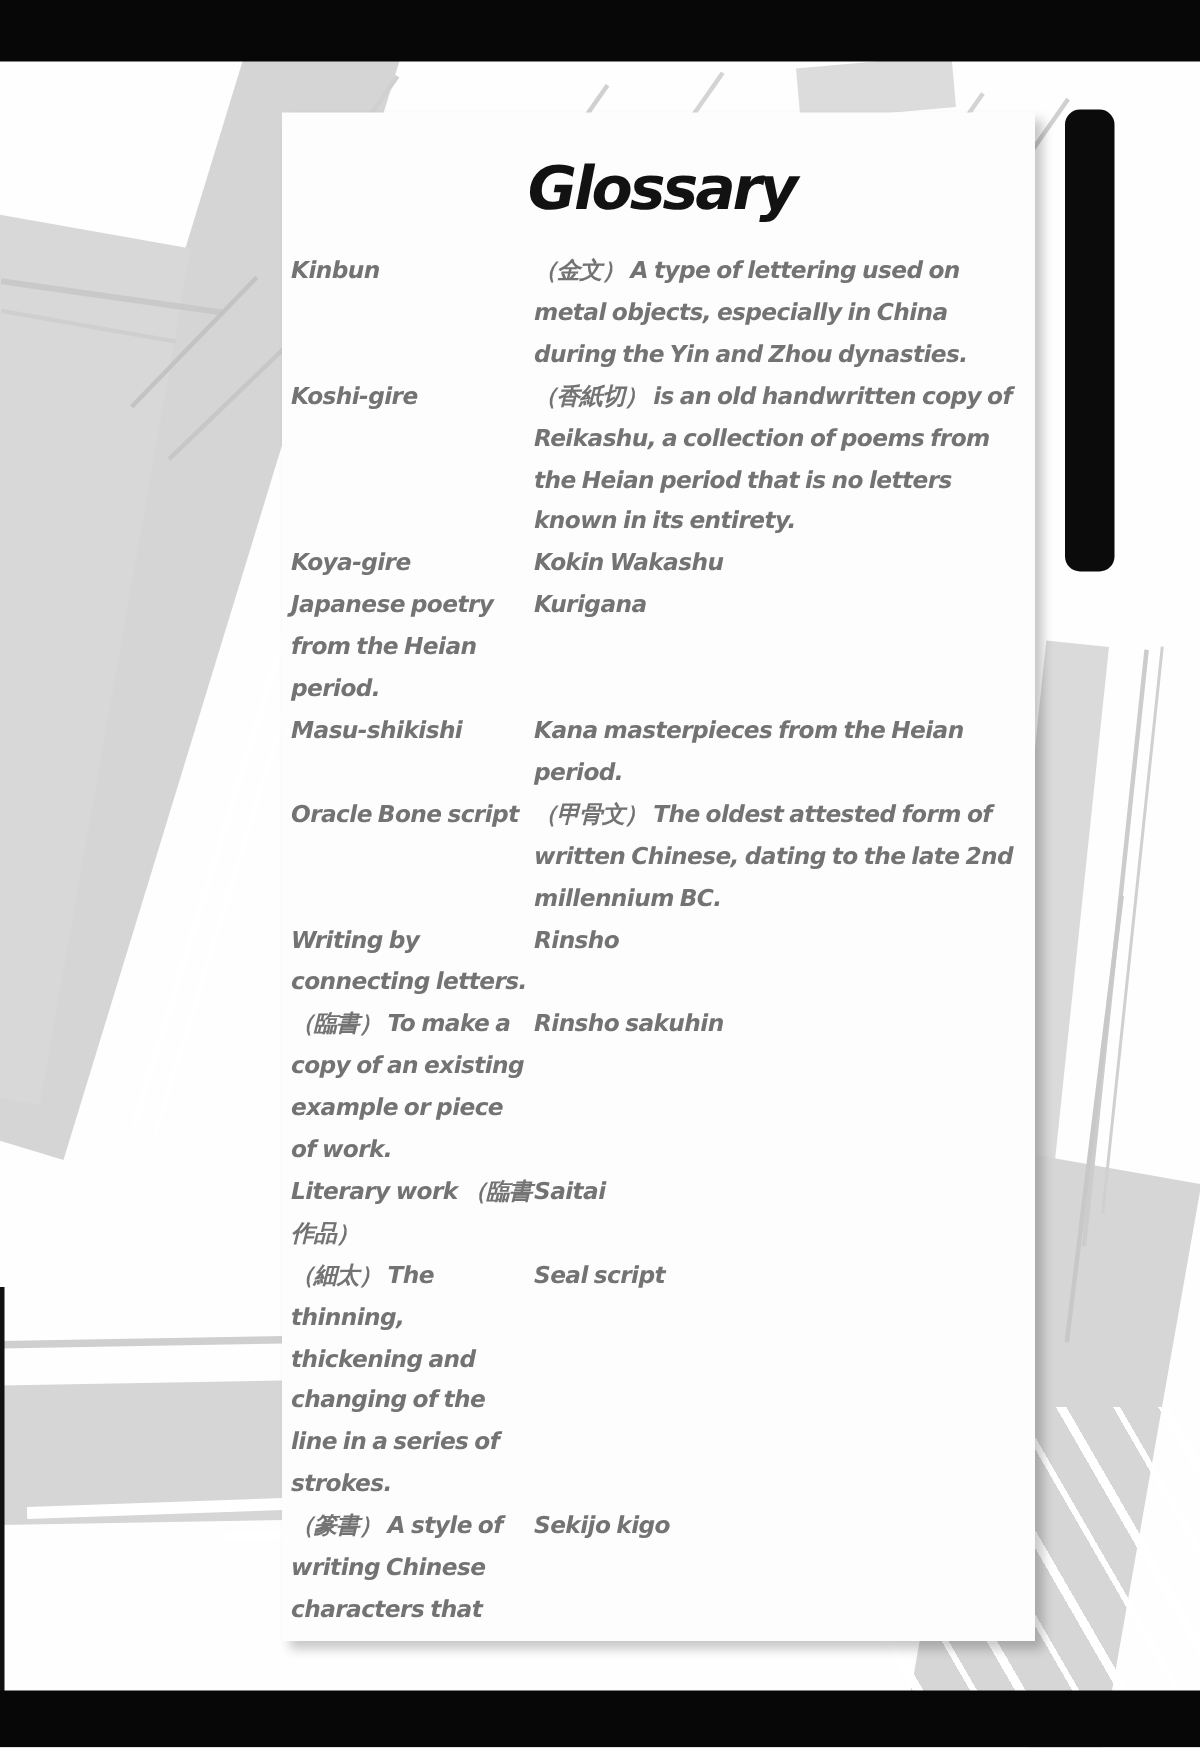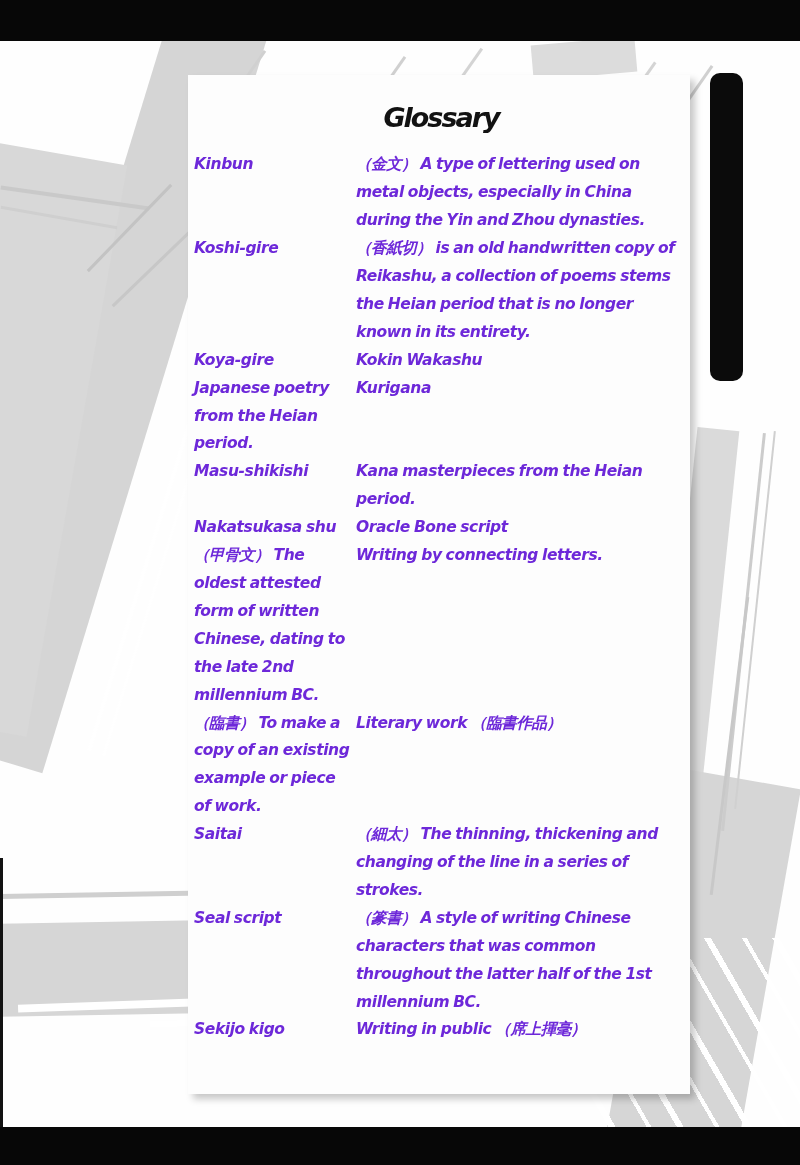--- a/index.html
+++ b/index.html
@@ -37,25 +37,25 @@
   .bs-j {left:0;top:858px;width:3px;height:270px;background:#121212;}
   
   .top-bar{position:absolute;left:0;top:0;width:800px;height:41px;background:#070707;z-index:3;}
   .bottom-bar{position:absolute;left:0;top:1127px;width:800px;height:38px;background:#070707;z-index:3;}
   .black-tab{position:absolute;left:710px;top:73px;width:33px;height:308px;background:#0b0b0b;
              border-radius:10px;z-index:3;}
   
   .panel{position:absolute;left:188px;top:75px;width:502px;height:1019px;background:#fdfdfd;
          box-shadow:5px 5px 7px rgba(0,0,0,0.22);z-index:2;box-sizing:border-box;
          padding:27px 2px 0 6px;overflow:hidden;}
-  .title{margin:0 0 17px 0;text-align:center;font-size:27px;font-weight:bold;font-style:italic;
+  .title{margin:0 0 17px 0;text-align:center;font-size:40px;font-weight:bold;font-style:italic;
          letter-spacing:-2px;color:#121212;line-height:1.2;}
   .entries{display:grid;grid-template-columns:162px 1fr;}
   .entries .term,.entries .def{font-size:15.5px;line-height:27.9px;font-style:italic;font-weight:700;
-         letter-spacing:-0.4px;word-spacing:-1px;color:#6d28d9;}
+         letter-spacing:-0.4px;word-spacing:-1px;color:#737373;}
   .entries .def{padding-right:1px;}
 </style>
 </head>
 <body>
 
 <div class="stage">
 
   <div class="bg">
     <div class="bs bs-a"></div>
     <div class="bs bs-b"></div>
@@ -88,41 +88,42 @@
   <div class="bottom-bar"></div>
   <div class="black-tab"></div>
 
   <div class="panel">
     <h1 class="title">Glossary</h1>
     <div class="entries">
     <div class="term">Kinbun</div>
     <div class="def">（金文） A type of lettering used on metal objects, especially in China during the Yin and Zhou dynasties.</div>
 
     <div class="term">Koshi-gire</div>
-    <div class="def">（香紙切） is an old handwritten copy of Reikashu, a collection of poems stems the Heian period that is no longer known in its entirety.</div>
+    <div class="def">（香紙切） is an old handwritten copy of Reikashu, a collection of poems from the Heian period that is no letters known in its entirety.</div>
 
     <div class="term">Koya-gire</div>
 
     <div class="term">Kokin Wakashu</div>
     <div class="def">Japanese poetry from the Heian period.</div>
 
     <div class="term">Kurigana</div>
 
     <div class="term">Masu-shikishi</div>
     <div class="def">Kana masterpieces from the Heian period.</div>
 
-    <div class="term">Nakatsukasa shu</div>
 
     <div class="term">Oracle Bone script</div>
     <div class="def">（甲骨文） The oldest attested form of written Chinese, dating to the late 2nd millennium BC.</div>
 
     <div class="def">Writing by connecting letters.</div>
 
+    <div class="term">Rinsho</div>
     <div class="def">（臨書） To make a copy of an existing example or piece of work.</div>
 
+    <div class="term">Rinsho sakuhin</div>
     <div class="def">Literary work （臨書作品）</div>
 
     <div class="term">Saitai</div>
     <div class="def">（細太） The thinning, thickening and changing of the line in a series of strokes.</div>
 
     <div class="term">Seal script</div>
     <div class="def">（篆書） A style of writing Chinese characters that was common throughout the latter half of the 1st millennium BC.</div>
 
     <div class="term">Sekijo kigo</div>
     <div class="def">Writing in public （席上揮毫）</div>

